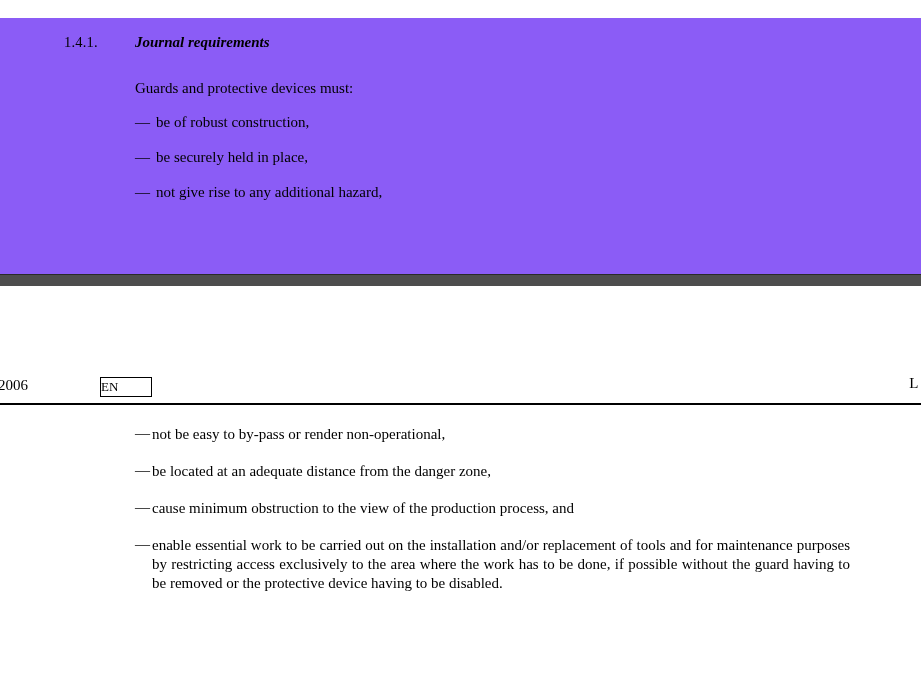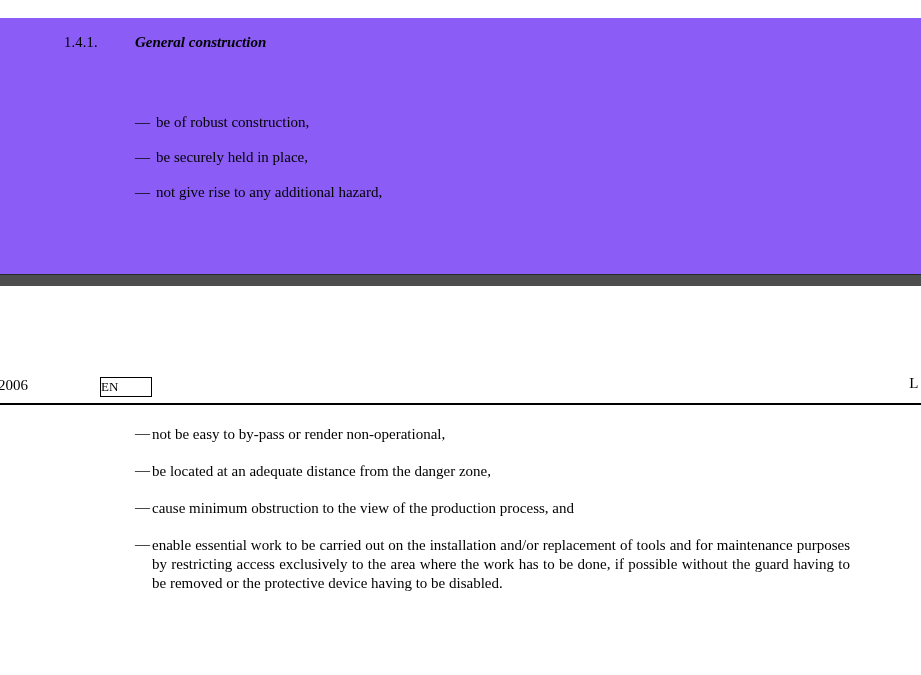--- a/index.html
+++ b/index.html
@@ -206,23 +206,24 @@
 </style>
 </head>
 <body>
 
 <div class="page">
 
   <div class="page-top">
 
     <div class="section-row">
       <div class="sec-num">1.4.1.</div>
-      <div class="sec-title">General construction</div>
-    </div>
-
+      <div class="sec-title">Journal requirements</div>
+    </div>
+
+    <div class="body-text lead-in">Guards and protective devices must:</div>
 
     <div class="dash-item it1">
       <span class="dash">—</span>
       <span class="dash-text">be of robust construction,</span>
     </div>
 
     <div class="dash-item it2">
       <span class="dash">—</span>
       <span class="dash-text">be securely held in place,</span>
     </div>

